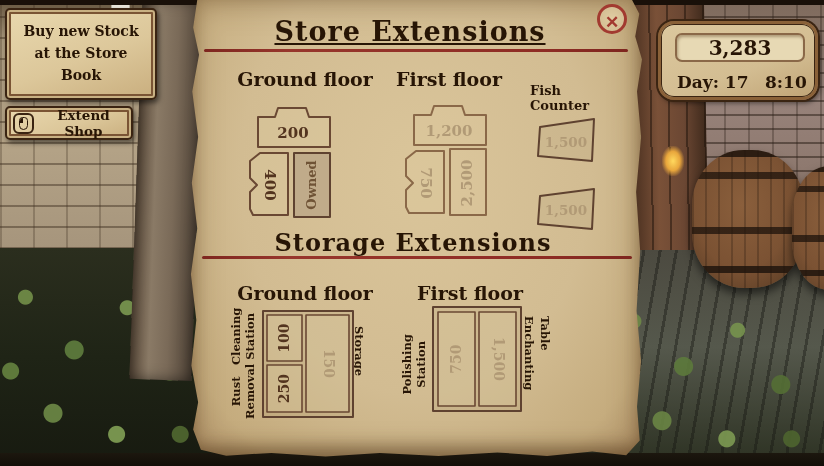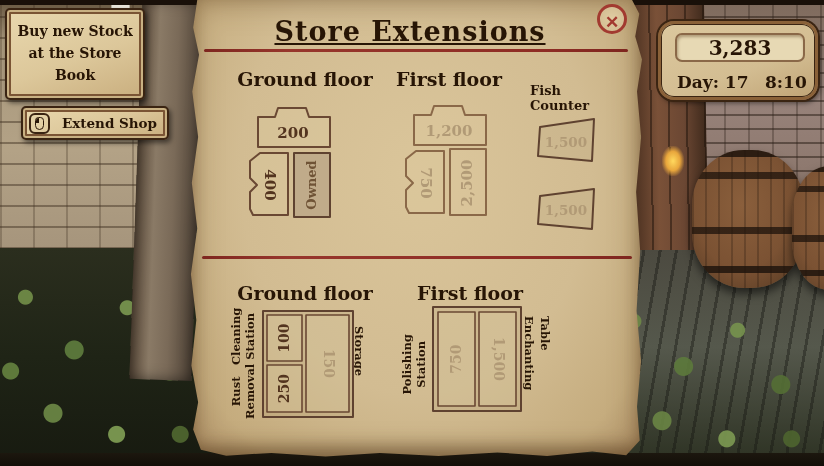--- a/index.html
+++ b/index.html
@@ -89,24 +89,24 @@
   .counter-label{width:80px;text-align:left;font-size:13px;font-weight:bold;line-height:1.15;}
   .rot-label{font-size:11.5px;font-weight:bold;text-align:center;line-height:1.25;white-space:pre-line;}
   .rot-ccw{transform:rotate(-90deg);}
   .vword{writing-mode:vertical-rl;font-size:11.5px;font-weight:bold;}
   .vgroup{display:flex;flex-direction:row;gap:2px;}
 
   
   .parch-box{background:linear-gradient(160deg,#e9d8ae 0%,#dcc79a 55%,#c9ae7e 100%);
     border:2px solid #3a2412;border-radius:5px;
     box-shadow:inset 0 0 0 2px #c9b183, inset 0 0 0 4px #7a5434, 2px 3px 5px rgba(0,0,0,.5);}
-  .tooltip-box{left:5px;top:8px;width:140px;height:92px;box-sizing:border-box;
+  .tooltip-box{left:5px;top:8px;width:152px;height:92px;box-sizing:border-box;
     display:flex;align-items:center;justify-content:flex-end;text-align:center;
     font-size:14px;font-weight:bold;line-height:1.55;padding:6px 10px;}
-  .extend-btn{left:21px;top:106px;width:148px;height:34px;box-sizing:border-box;
+  .extend-btn{left:5px;top:106px;width:128px;height:34px;box-sizing:border-box;
     display:flex;align-items:center;gap:8px;padding:0 6px;cursor:pointer;}
   .mouse-frame{width:21px;height:21px;border:2px solid #3a2412;border-radius:6px;
     box-sizing:border-box;display:flex;align-items:center;justify-content:center;flex:0 0 auto;}
   .mouse-shape{width:9px;height:13px;border:1.5px solid #2a1708;border-radius:4px 4px 5px 5px;position:relative;box-sizing:border-box;}
   .mouse-shape::before{content:"";position:absolute;left:0;top:0;width:3px;height:5px;
     background:#2a1708;border-radius:3px 0 0 0;}
   .extend-label{flex:1;text-align:center;font-size:13.5px;font-weight:bold;}
 
   .money-panel{left:658px;top:21px;width:160px;height:79px;box-sizing:border-box;
     background:linear-gradient(160deg,#dcc89e 0%,#d3bd92 60%,#c0a476 100%);
@@ -172,20 +172,21 @@
     <div class="abs counter-label ink" style="left:340px;top:84px;">Fish Counter</div>
     <svg class="abs" style="left:346px;top:117px;" width="62" height="46" viewBox="0 0 62 46">
       <polygon class="tbl" points="4,10 58,2 56,44 2,39"></polygon>
       <text class="price-faded" x="30" y="30" text-anchor="middle" style="font-size:13.5px;">1,500</text>
     </svg>
     <svg class="abs" style="left:346px;top:187px;" width="62" height="44" viewBox="0 0 62 44">
       <polygon class="tbl" points="4,9 58,2 56,42 2,37"></polygon>
       <text class="price-faded" x="30" y="28" text-anchor="middle" style="font-size:13.5px;">1,500</text>
     </svg>
 
+    <div class="abs section-title ink">Storage Extensions</div>
     <div class="abs red-rule rule-2"></div>
 
     <div class="abs floor-header ink" style="left:35px;top:282px;width:160px;">Ground floor</div>
     <div class="abs floor-header ink" style="left:210px;top:282px;width:140px;">First floor</div>
 
     <div class="abs rot-label ink rot-ccw" style="left:18px;top:322px;width:70px;"><span>Cleaning</span><br><span>Station</span></div>
     <div class="abs rot-label ink rot-ccw" style="left:18px;top:377px;width:70px;"><span>Rust</span><br><span>Removal</span></div>
     <div class="abs vword ink" style="left:162px;top:326px;height:80px;">Storage</div>
 
     <svg class="abs" style="left:72px;top:310px;" width="92" height="108" viewBox="0 0 92 108">

